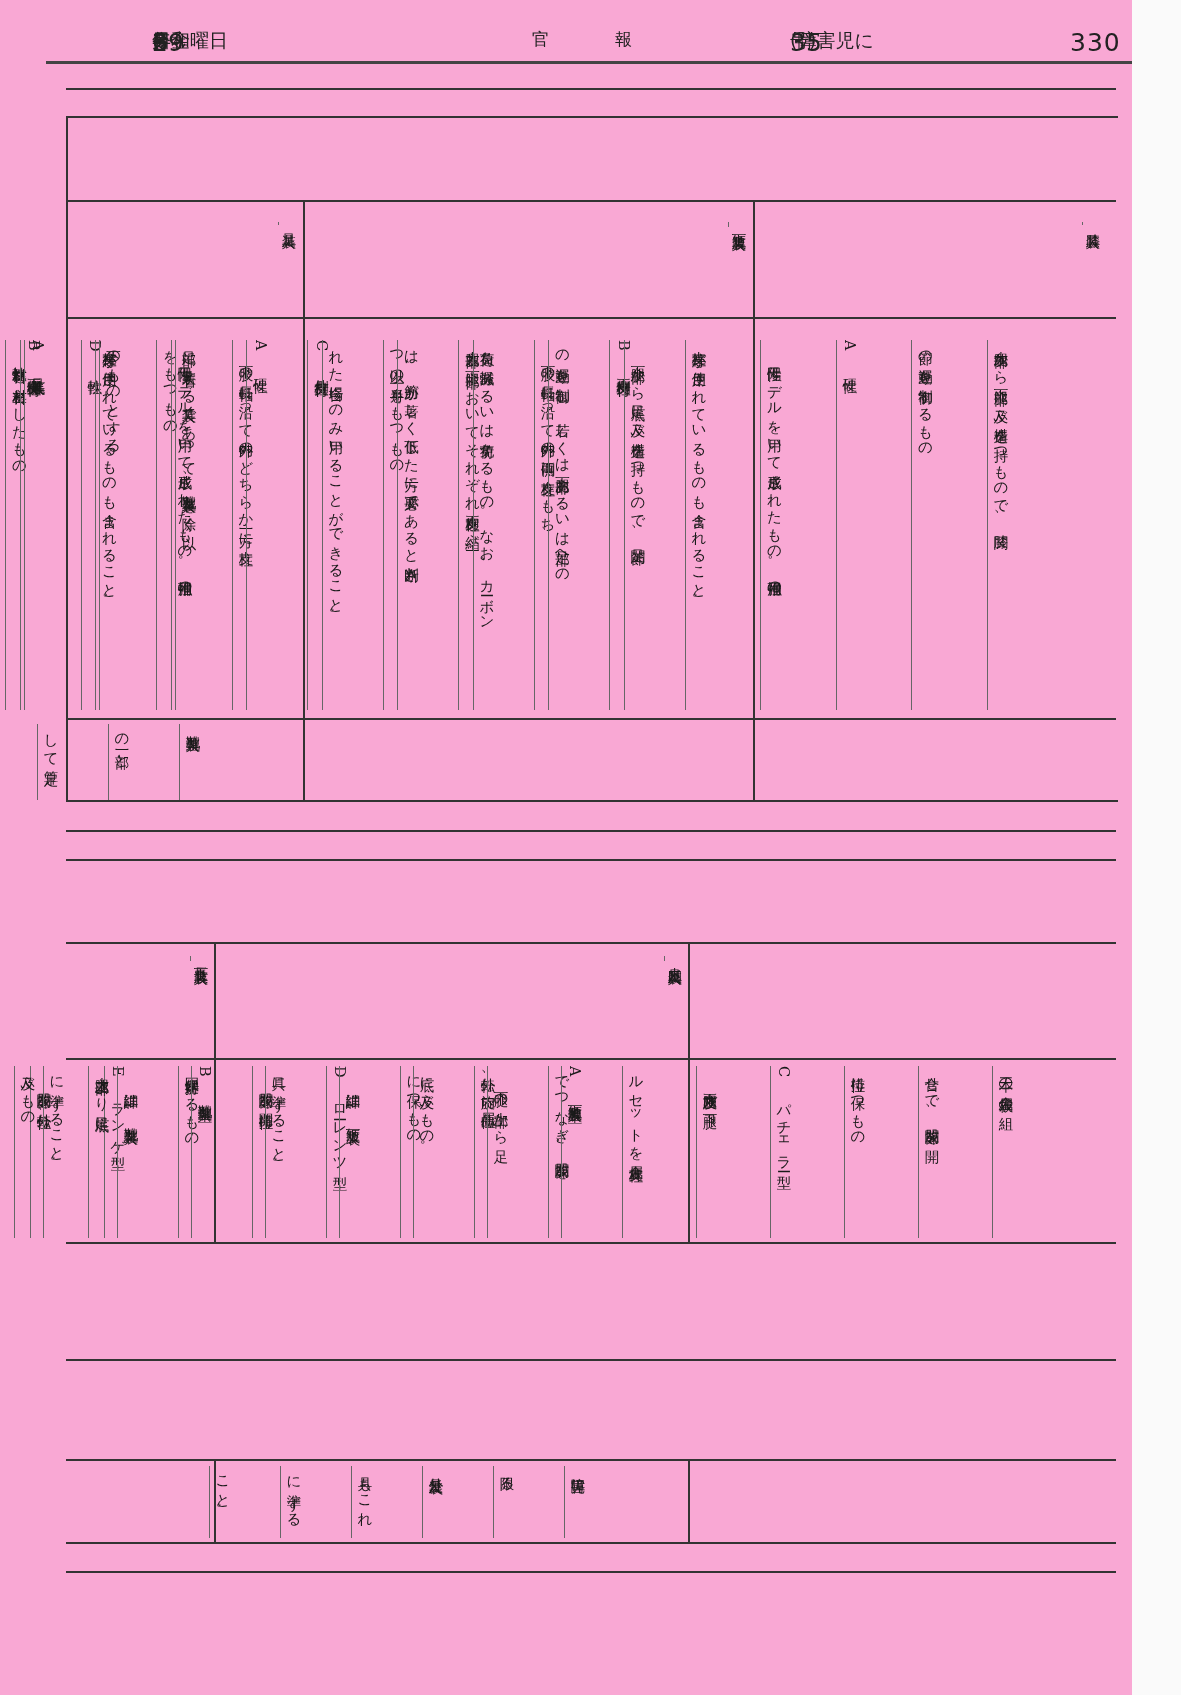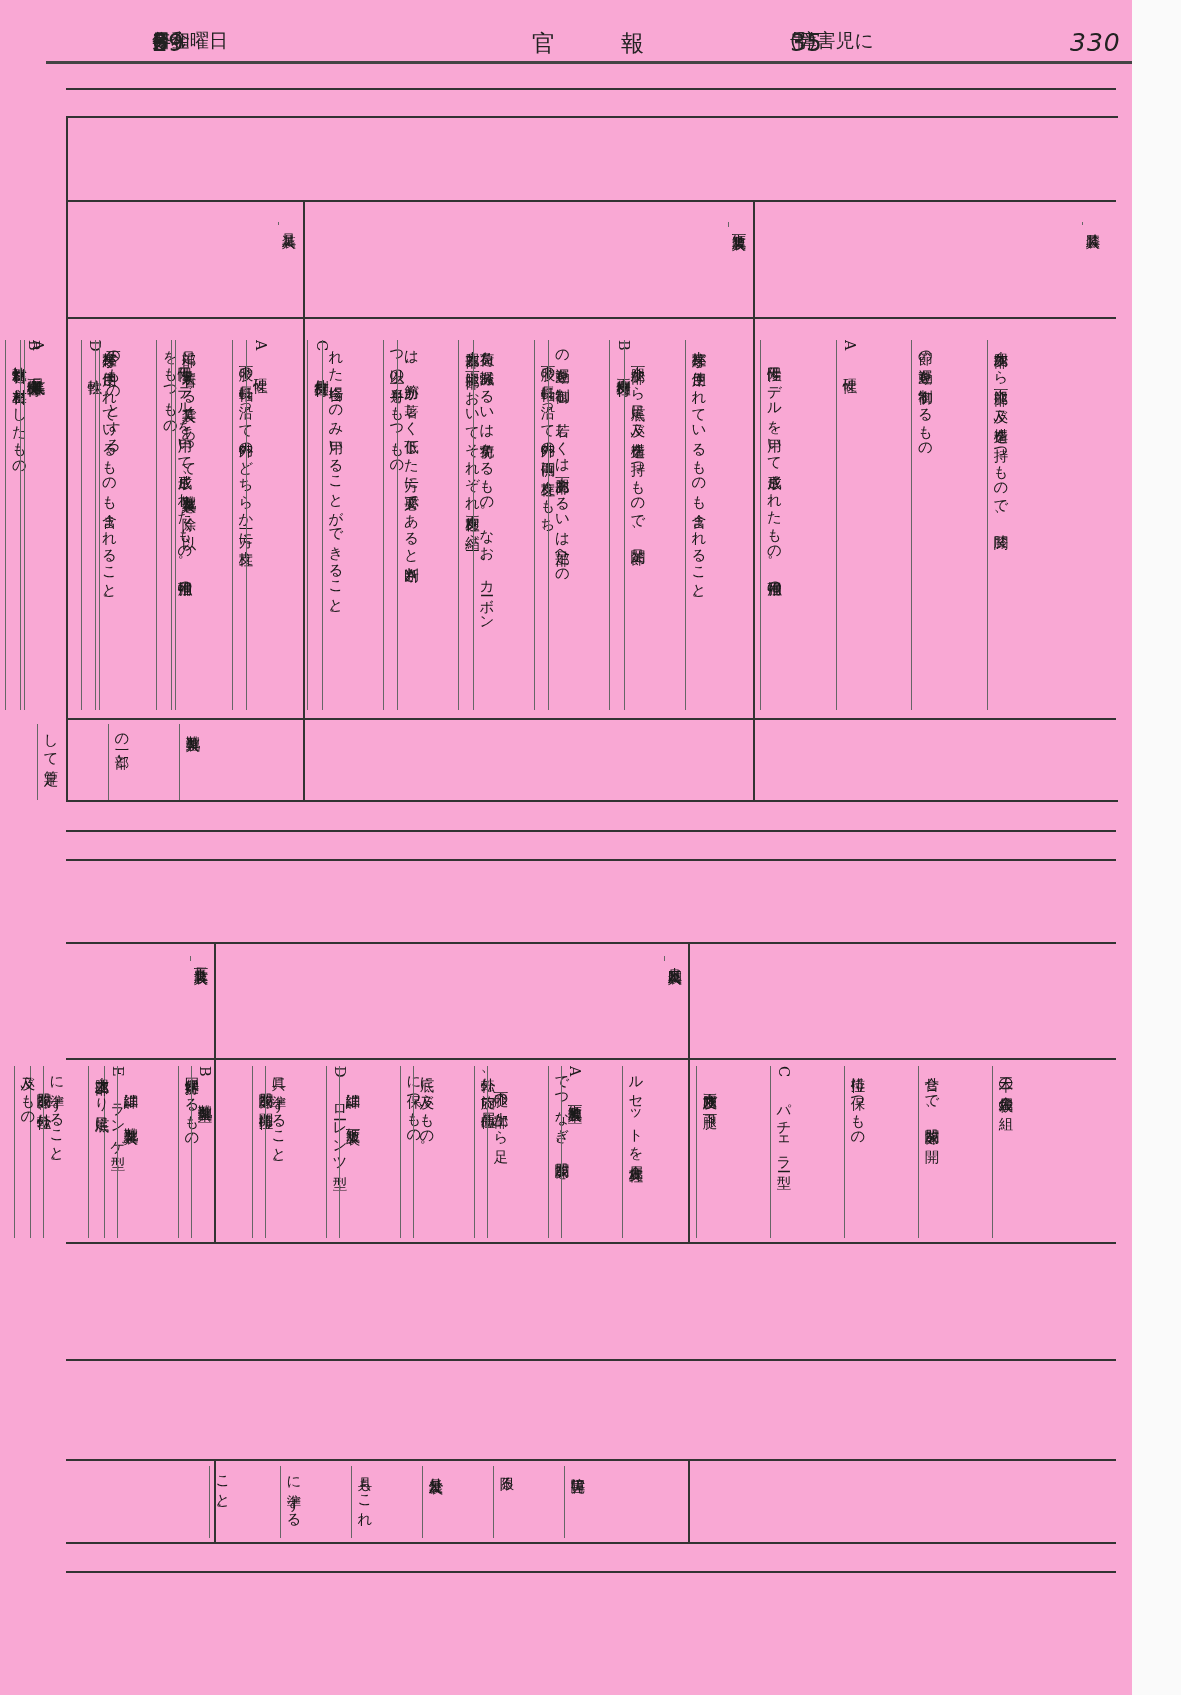--- a/index.html
+++ b/index.html
@@ -5,24 +5,24 @@
   html, body { margin:0; padding:0; }
   body {
     width:1181px; height:1695px; background:#fafafa; position:relative; overflow:hidden;
     font-family:"DejaVu Serif","Liberation Serif",serif; color:#1a1a1a;
   }
   .page { position:absolute; left:0; top:0; width:1132px; height:1695px; background:#f9a8d4; }
   .header { position:absolute; top:28px; left:46px; width:1086px; height:32px; }
   .header span { position:absolute; top:0; font-family:"DejaVu Sans","Liberation Sans",sans-serif; color:#222; white-space:nowrap; }
   .h-date { left:106px; font-size:19px; }
   .h-date .num { font-size:25px; }
-  .h-title { left:486px; font-size:23px; letter-spacing:66px; }
+  .h-title { left:486px; font-size:17px; letter-spacing:66px; }
   .h-issue { left:744px; font-size:19px; }
   .h-issue .num { font-size:25px; }
-  .h-page { left:1024px; font-size:25px; letter-spacing:1px;font-style:italic; }
+  .h-page { left:1024px; font-size:25px; letter-spacing:1px; }
   .header-rule { position:absolute; top:61px; left:46px; width:1086px; height:3px; background:#444; }
   .hline { position:absolute; left:66px; width:1050px; height:2px; background:#333; }
   .vline { position:absolute; width:2px; background:#333; }
   .cell-border { position:absolute; border:2px solid #333; box-sizing:border-box; }
   .vtext {
     position:absolute; writing-mode:vertical-rl; -webkit-writing-mode:vertical-rl;
     font-size:14.5px; line-height:24.5px; letter-spacing:1px; white-space:pre;
   }
   .vtext .ln { display:block; border-left:1.5px solid #666; padding-left:1px; }
   .label { position:absolute; writing-mode:vertical-rl; font-size:14.5px; letter-spacing:1px; border-left:1.5px solid #666; white-space:nowrap; }

